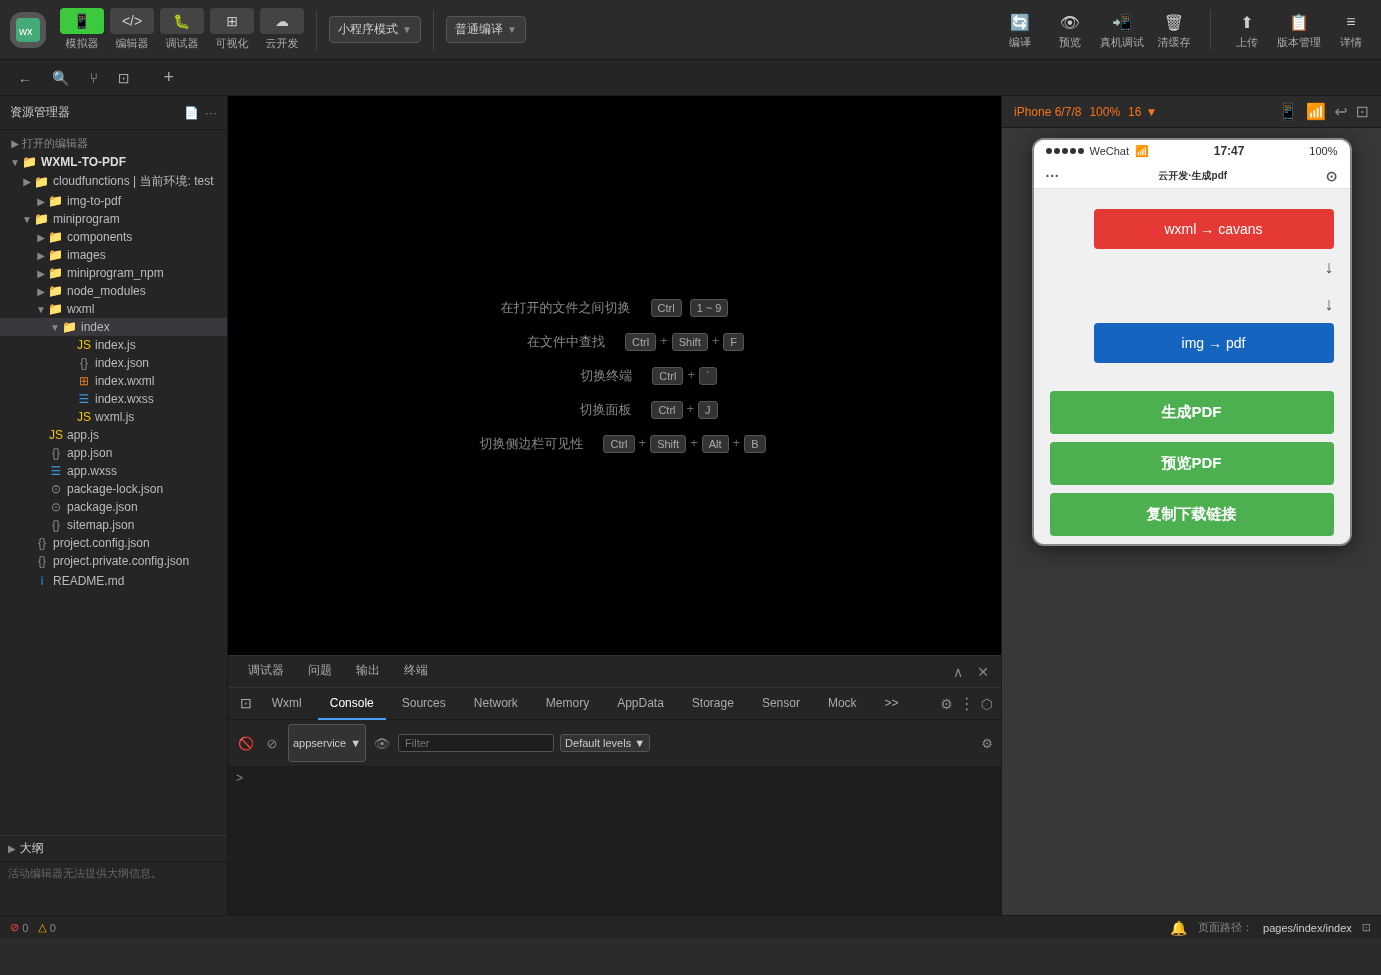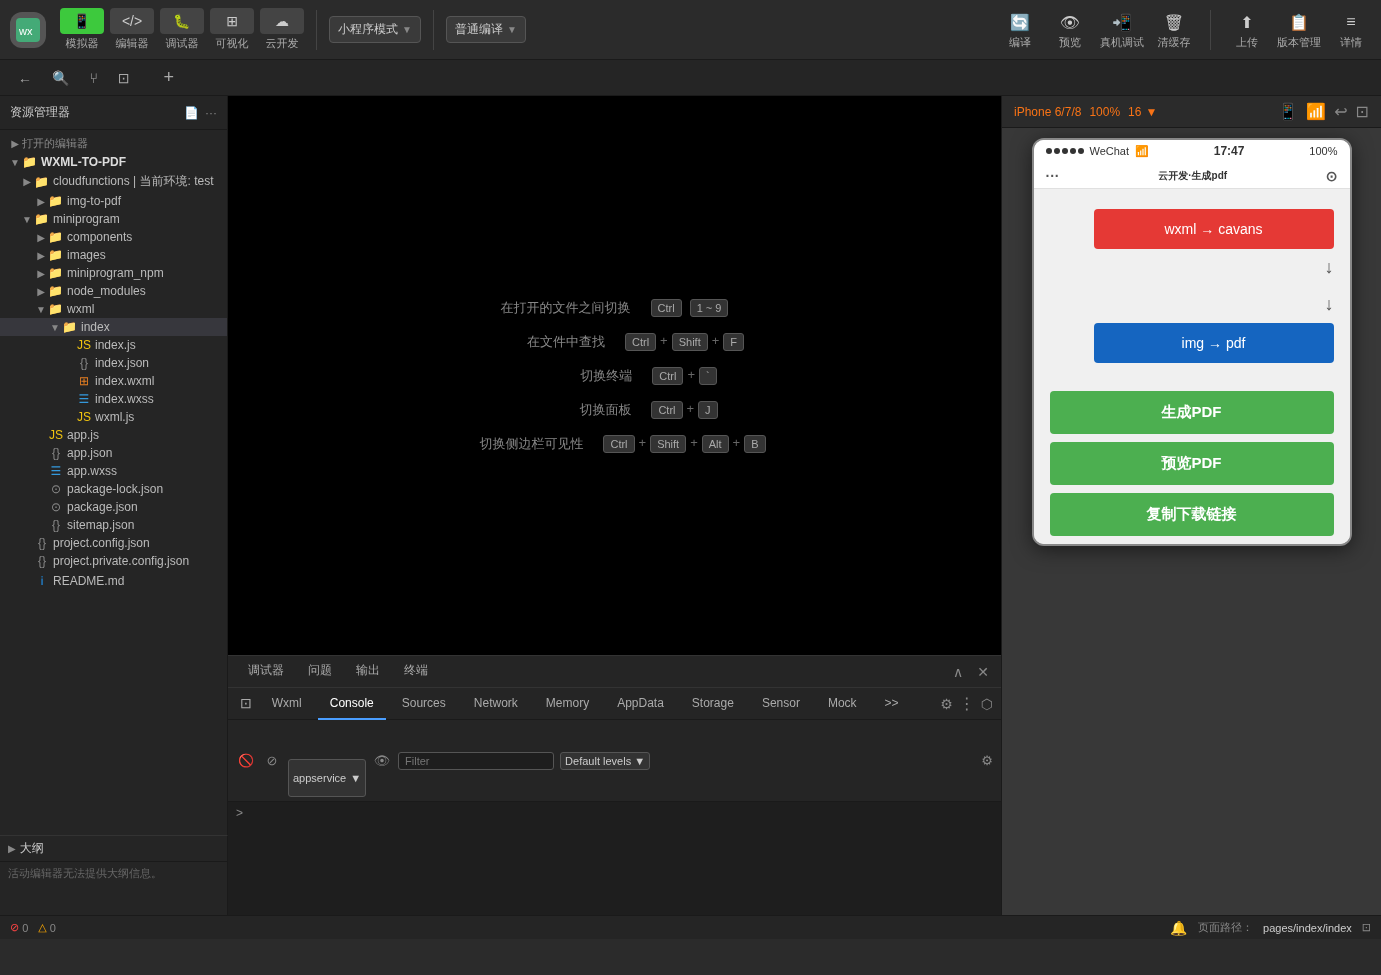--- a/index.html
+++ b/index.html
@@ -214,21 +214,20 @@
     }
     .debug-service-select {
       background: #333;
       border: 1px solid #555;
       border-radius: 3px;
       padding: 12px 4px;
       color: #ccc;
       font-size: 11px;
       display: flex; align-items: center; gap: 4px;
       cursor: pointer;
-      margin-top: 35px;
     }
     .debug-filter {
       flex: 0 0 150px;
       background: #1e1e1e;
       border: 1px solid #555;
       border-radius: 3px;
       padding: 2px 6px;
       color: #ccc;
       font-size: 11px;
     }

